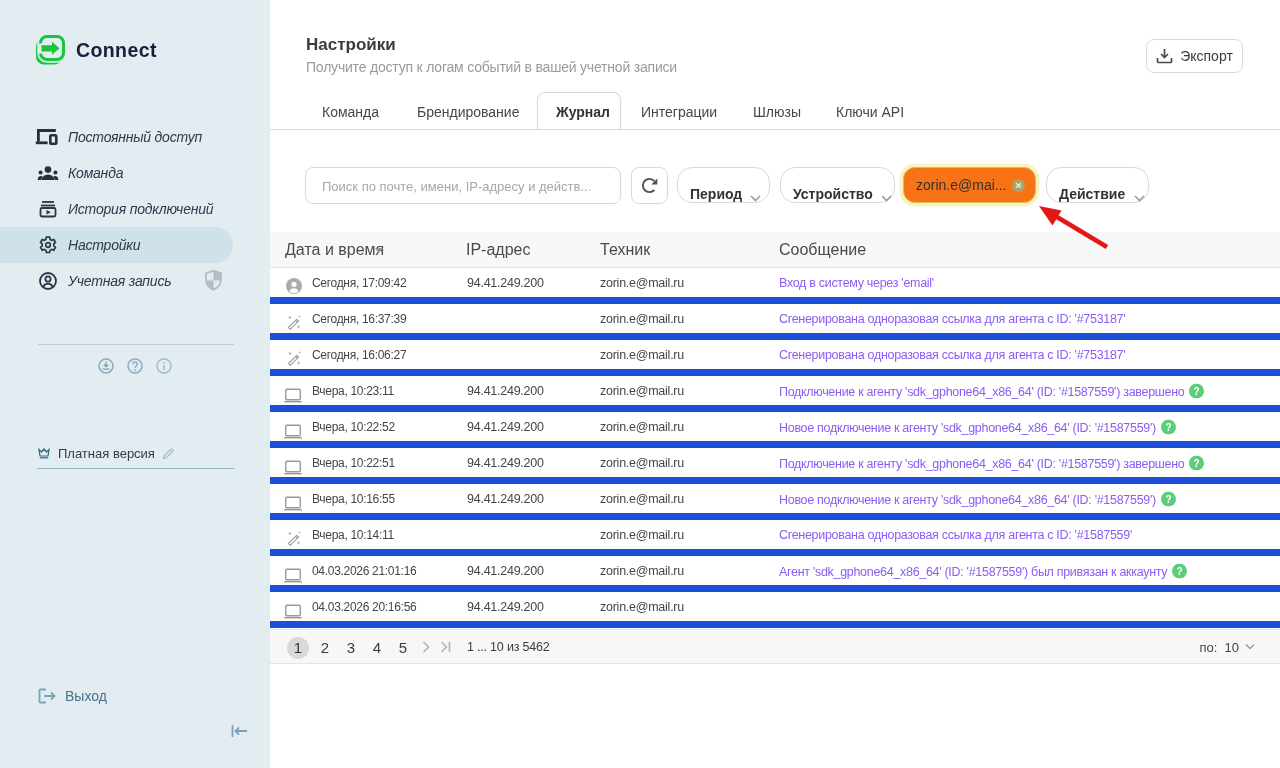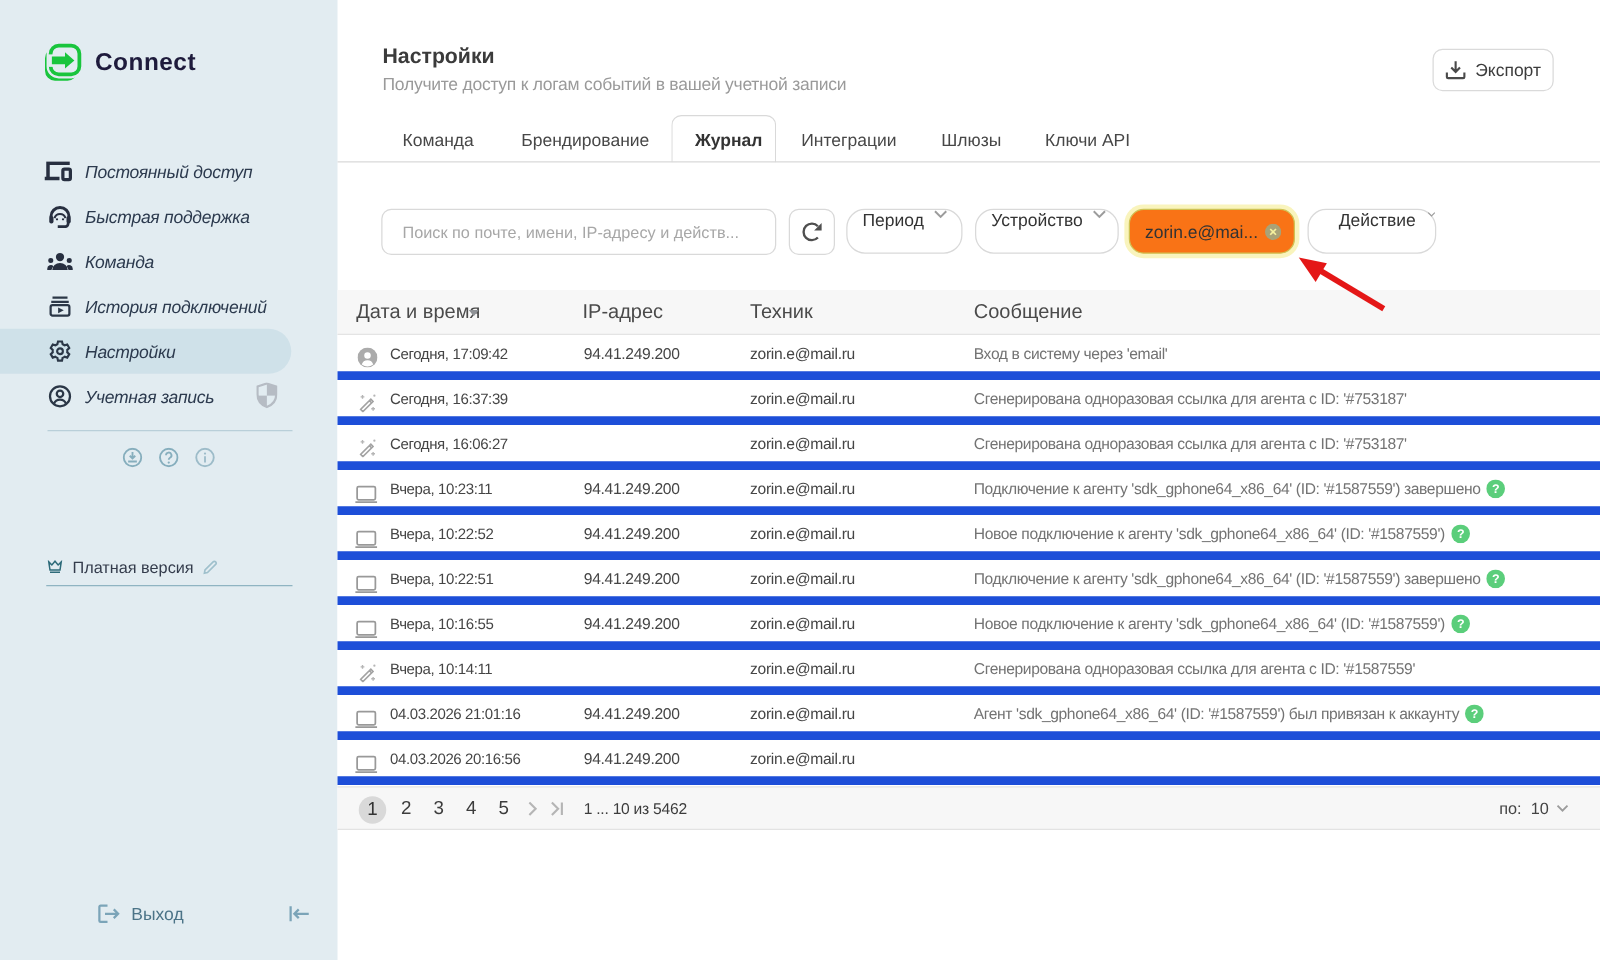--- a/index.html
+++ b/index.html
@@ -16,52 +16,52 @@
 .mi { position:relative; height:36px; }
 .mi .ic { position:absolute; left:38px; top:8px; width:20px; height:20px; }
 .mi .lbl { position:absolute; left:68px; top:50%; transform:translateY(-50%); font-size:14px; letter-spacing:-0.2px; color:#2c3a4e; white-space:nowrap; }
 .mi.sel { background:#cfe1e9; border-radius:0 18px 18px 0; width:233px; }
 .shield { position:absolute; left:205px; top:7px; width:17px; height:21px; }
 .sep1 { position:absolute; left:38px; top:344px; width:196px; border-top:1px solid #b9cfd9; }
 .sep2 { position:absolute; left:37px; top:468px; width:197px; border-top:1px solid #8fb4c2; }
 .helpicons { position:absolute; left:98px; top:358px; display:flex; gap:13px; }
 .paid { position:absolute; left:38px; top:446px; display:flex; align-items:center; }
 .paid .txt { font-size:13px; color:#343c4c; margin-left:8px; margin-right:7px; }
-.exit { position:absolute; left:38px; top:723px; display:flex; align-items:center;margin-left:40px; }
+.exit { position:absolute; left:38px; top:688px; display:flex; align-items:center; }
 .exit .txt { font-size:14px; color:#4b7387; margin-left:8px; }
 .collapse { position:absolute; left:231px; top:724px; }
 
 
 .title { position:absolute; left:306px; top:35px; font-size:17px; font-weight:bold; color:#3b3b3b; }
 .subtitle { position:absolute; left:306px; top:59px; font-size:14px; letter-spacing:-0.2px; color:#9a9a9a; }
 .export-btn { position:absolute; left:1146px; top:39px; width:97px; height:34px; border:1px solid #dadada; border-radius:8px; background:#fff; display:flex; align-items:center; justify-content:center; }
 .export-btn span { font-size:14px; color:#3c3c3c; margin-left:7px; }
 
 
 .tabline { position:absolute; left:270px; top:129px; width:1010px; border-top:1px solid #d9d9d9; }
 .tab { position:absolute; top:104px; font-size:14px; color:#474747; }
 .tab-active-box { position:absolute; left:537px; top:92px; width:84px; height:38px; background:#fff; border:1px solid #d9d9d9; border-bottom:none; border-radius:8px 8px 0 0; }
 .tab.active { font-weight:bold; color:#333; }
 
 
 .search { position:absolute; left:305px; top:167px; width:316px; height:37px; border:1px solid #d9d9d9; border-radius:8px; background:#fff; }
 .search .ph { position:absolute; left:16px; top:50%; transform:translateY(-50%); font-size:13px; color:#a7a7a7; white-space:nowrap; }
 .refresh { position:absolute; left:631px; top:167px; width:37px; height:37px; border:1px solid #d9d9d9; border-radius:8px; background:#fff; display:flex; align-items:center; justify-content:center; }
-.drop { position:absolute; top:167px; height:36px; border:1px solid #d9d9d9; border-radius:15px; background:#fff; display:flex; align-items:flex-start; }
+.drop { position:absolute; top:167px; height:36px; border:1px solid #d9d9d9; border-radius:15px; background:#fff; display:flex; align-items:flex-end;font-weight:bold; }
 .drop .t { font-size:14px; color:#333; }
 .chip { position:absolute; left:903px; top:167px; width:133px; height:36px; background:#f97316; border:1px solid #cfc254; border-radius:12px; box-shadow:0 0 0 3.5px #f9f4bd; display:flex; align-items:center; }
 .chip .t { font-size:14px; color:#333; margin-left:12px; }
 
 
 .thead { position:absolute; left:270px; top:232px; width:1010px; height:36px; background:#f7f7f7; border-bottom:1px solid #e4e4e4; }
 .th { position:absolute; top:50%; transform:translateY(-50%); font-size:16px; color:#4a4a4a; }
 .trow { position:absolute; left:270px; width:1010px; height:36px; border-bottom:7px solid #1d4ed8; background:#fff; }
 .td { position:absolute; top:50%; transform:translateY(-50%); font-size:12.5px; letter-spacing:-0.25px; color:#454545; white-space:nowrap; }
 .td.dt { font-size:12px; letter-spacing:-0.3px; }
-.td.msg { font-size:12.5px; letter-spacing:-0.3px; color:#737373; }
+.td.msg { font-size:12.5px; letter-spacing:-0.3px; color:#8b5cf6; }
 .rowic { position:absolute; left:16px; top:10px; width:16px; height:16px; }
 .qmark { display:inline-block; vertical-align:-3px; margin-left:5px; }
 
 
 .pager { position:absolute; left:270px; top:629px; width:1010px; height:35px; background:#f7f7f7; border-top:1px solid #e3e3e3; border-bottom:1px solid #e3e3e3; }
 .pnum { position:absolute; top:50%; transform:translate(-50%,-50%); font-size:15px; color:#3c3c3c; }
 .pcirc { position:absolute; left:287px; top:637px; width:22px; height:22px; background:#d9d9d9; border-radius:50%; text-align:center; line-height:22px; font-size:15px; color:#333; }
 .ptext { position:absolute; left:197px; top:50%; transform:translateY(-50%); font-size:12.5px; letter-spacing:-0.2px; color:#3c3c3c; }
 .pright { position:absolute; right:25px; top:50%; transform:translateY(-50%); font-size:13px; color:#444; display:flex; align-items:center; }
 </style>
@@ -81,32 +81,20 @@
   <div class="logo-text">Connect</div>
 
   <div class="menu">
     <div class="mi">
       <svg class="ic" style="left:35px; top:10px; width:23px; height:17px;" viewBox="0 0 23 17">
           <path d="M3.4 12.8 V1.5 H20.8" fill="none" stroke="#272f40" stroke-width="2.8"></path>
           <path d="M0.8 13.8 H12.6" stroke="#272f40" stroke-width="2.8"></path>
           <rect x="15.3" y="6.3" width="6" height="8.4" rx="1.3" fill="#e2ecf1" stroke="#272f40" stroke-width="2.6"></rect>
         </svg>
       <div class="lbl">Постоянный доступ</div>
-    </div>
-    <div class="mi">
-      <svg class="ic" viewBox="0 0 20 20">
-          <path d="M2.8 11 v-0.8 a7.2 7.2 0 0 1 14.4 0 V11" fill="none" stroke="#272f40" stroke-width="2.4"></path>
-          <rect x="1.4" y="9.8" width="3.4" height="6" rx="1.6" fill="#272f40"></rect>
-          <rect x="15.2" y="9.8" width="3.4" height="6" rx="1.6" fill="#272f40"></rect>
-          <path d="M5.6 11.5 a4.6 4.6 0 0 1 8.8 0" fill="none" stroke="#272f40" stroke-width="1.6"></path>
-          <circle cx="7.6" cy="12.4" r="0.9" fill="#272f40"></circle>
-          <circle cx="12.4" cy="12.4" r="0.9" fill="#272f40"></circle>
-          <path d="M16.5 15 v1 a2.2 2.2 0 0 1 -2.2 2.2 H8.2" fill="none" stroke="#272f40" stroke-width="2.2"></path>
-        </svg>
-      <div class="lbl">Быстрая поддержка</div>
     </div>
     <div class="mi">
       <svg class="ic" style="left:37px; top:11px; width:22px; height:14px;" viewBox="0 0 22 14">
           <circle cx="11" cy="3.6" r="3.3" fill="#272f40"></circle>
           <path d="M4.8 14 a6.2 5.6 0 0 1 12.4 0 z" fill="#272f40"></path>
           <circle cx="3.6" cy="6.4" r="2" fill="#272f40"></circle>
           <path d="M0.8 13.9 v-1 a2.9 2.9 0 0 1 5 -2 a7 7 0 0 0 -1.6 3 z" fill="#272f40"></path>
           <circle cx="18.4" cy="6.4" r="2" fill="#272f40"></circle>
           <path d="M21.2 13.9 v-1 a2.9 2.9 0 0 0 -5 -2 a7 7 0 0 1 1.6 3 z" fill="#272f40"></path>
         </svg>
@@ -236,21 +224,21 @@
       <path d="M1 1 L5.5 5.5 L10 1" fill="none" stroke="#9c9c9c" stroke-width="1.6"></path>
     </svg>
 </div>
 <div class="chip">
     <span class="t">zorin.e@mai...</span>
   <svg style="margin-left:6px;" width="13" height="13" viewBox="0 0 13 13">
       <circle cx="6.5" cy="6.5" r="6.5" fill="#a9a277"></circle>
       <path d="M4.2 4.2 L8.8 8.8 M8.8 4.2 L4.2 8.8" stroke="#f6f09e" stroke-width="1.4"></path>
     </svg>
 </div>
-<div class="drop" style="left:1046px; width:103px;padding-left:12px;">
+<div class="drop" style="left:1046px; width:103px;">
     <span class="t" style="margin-left:12px;">Действие</span>
   <svg style="margin-left:9px;" width="11" height="7" viewBox="0 0 11 7">
       <path d="M1 1 L5.5 5.5 L10 1" fill="none" stroke="#9c9c9c" stroke-width="1.6"></path>
     </svg>
 </div>
 
 <svg class="abs" style="left:1033px; top:201px; z-index:30;" width="80" height="52" viewBox="0 0 80 52">
   <line x1="24" y1="16" x2="74" y2="46" stroke="#e41717" stroke-width="4.6"></line>
   <polygon points="6,5 28.5,9.5 19.5,24.5" fill="#e41717"></polygon>
 </svg>

